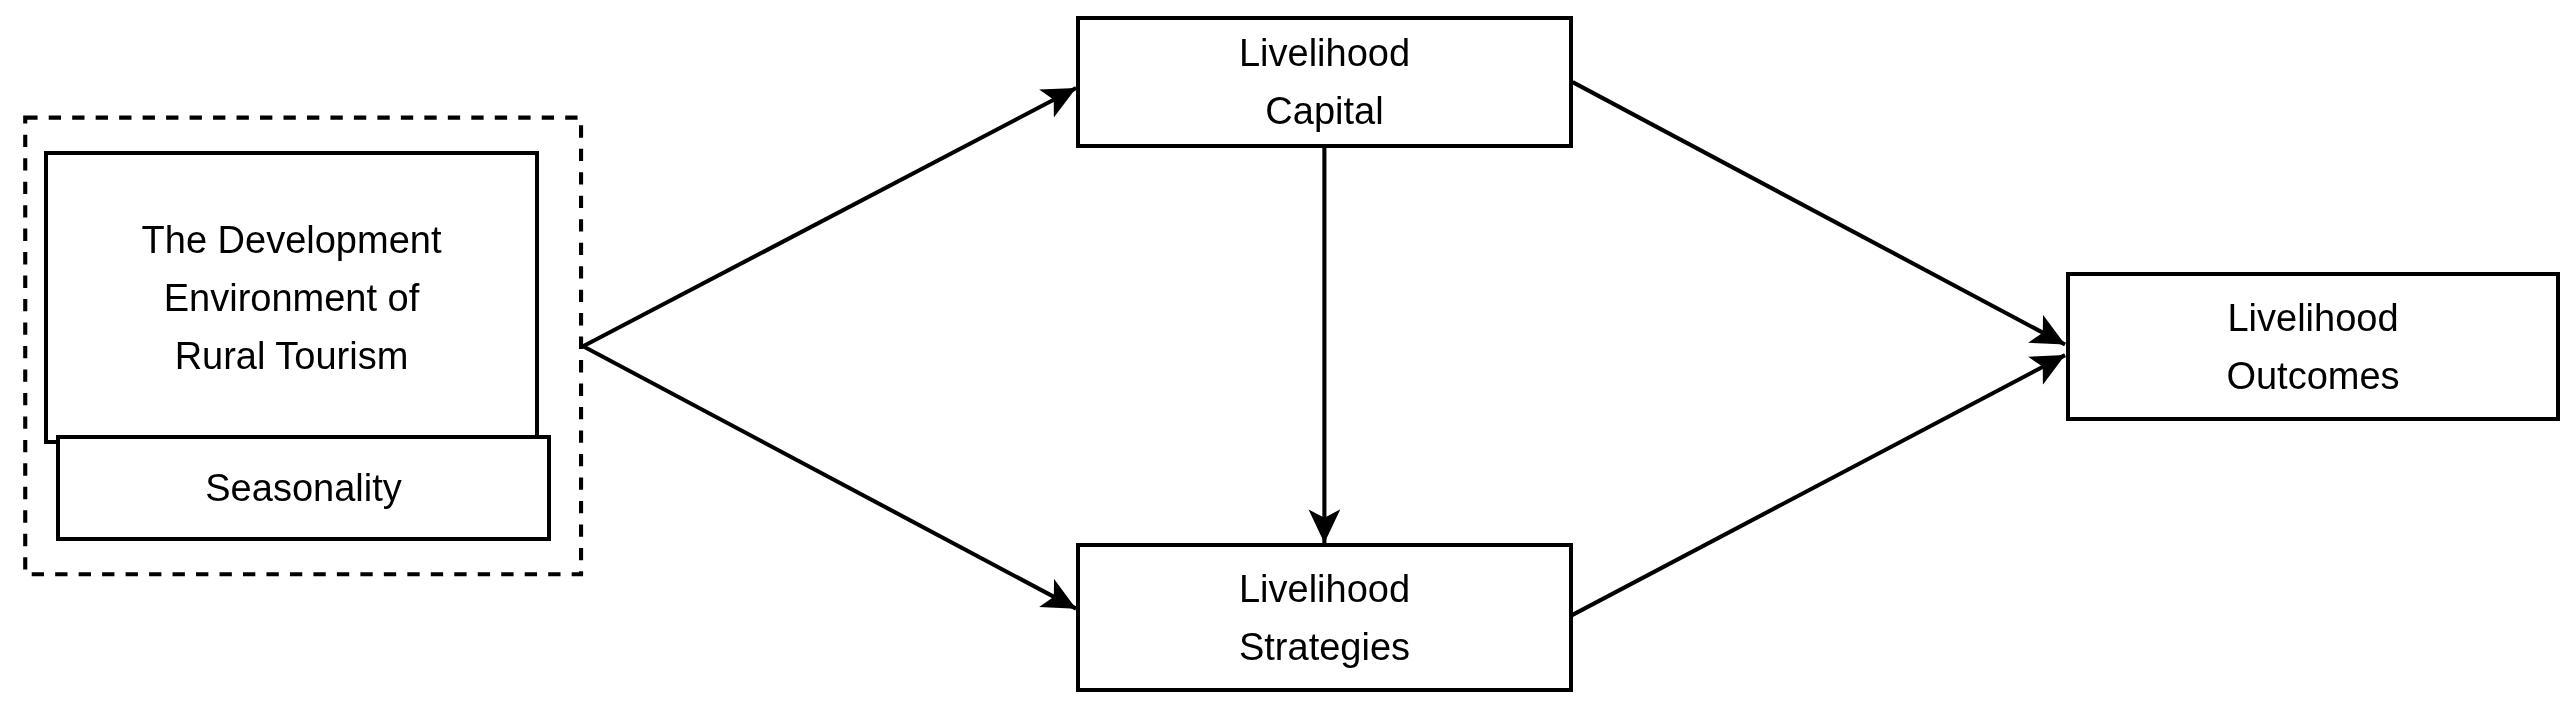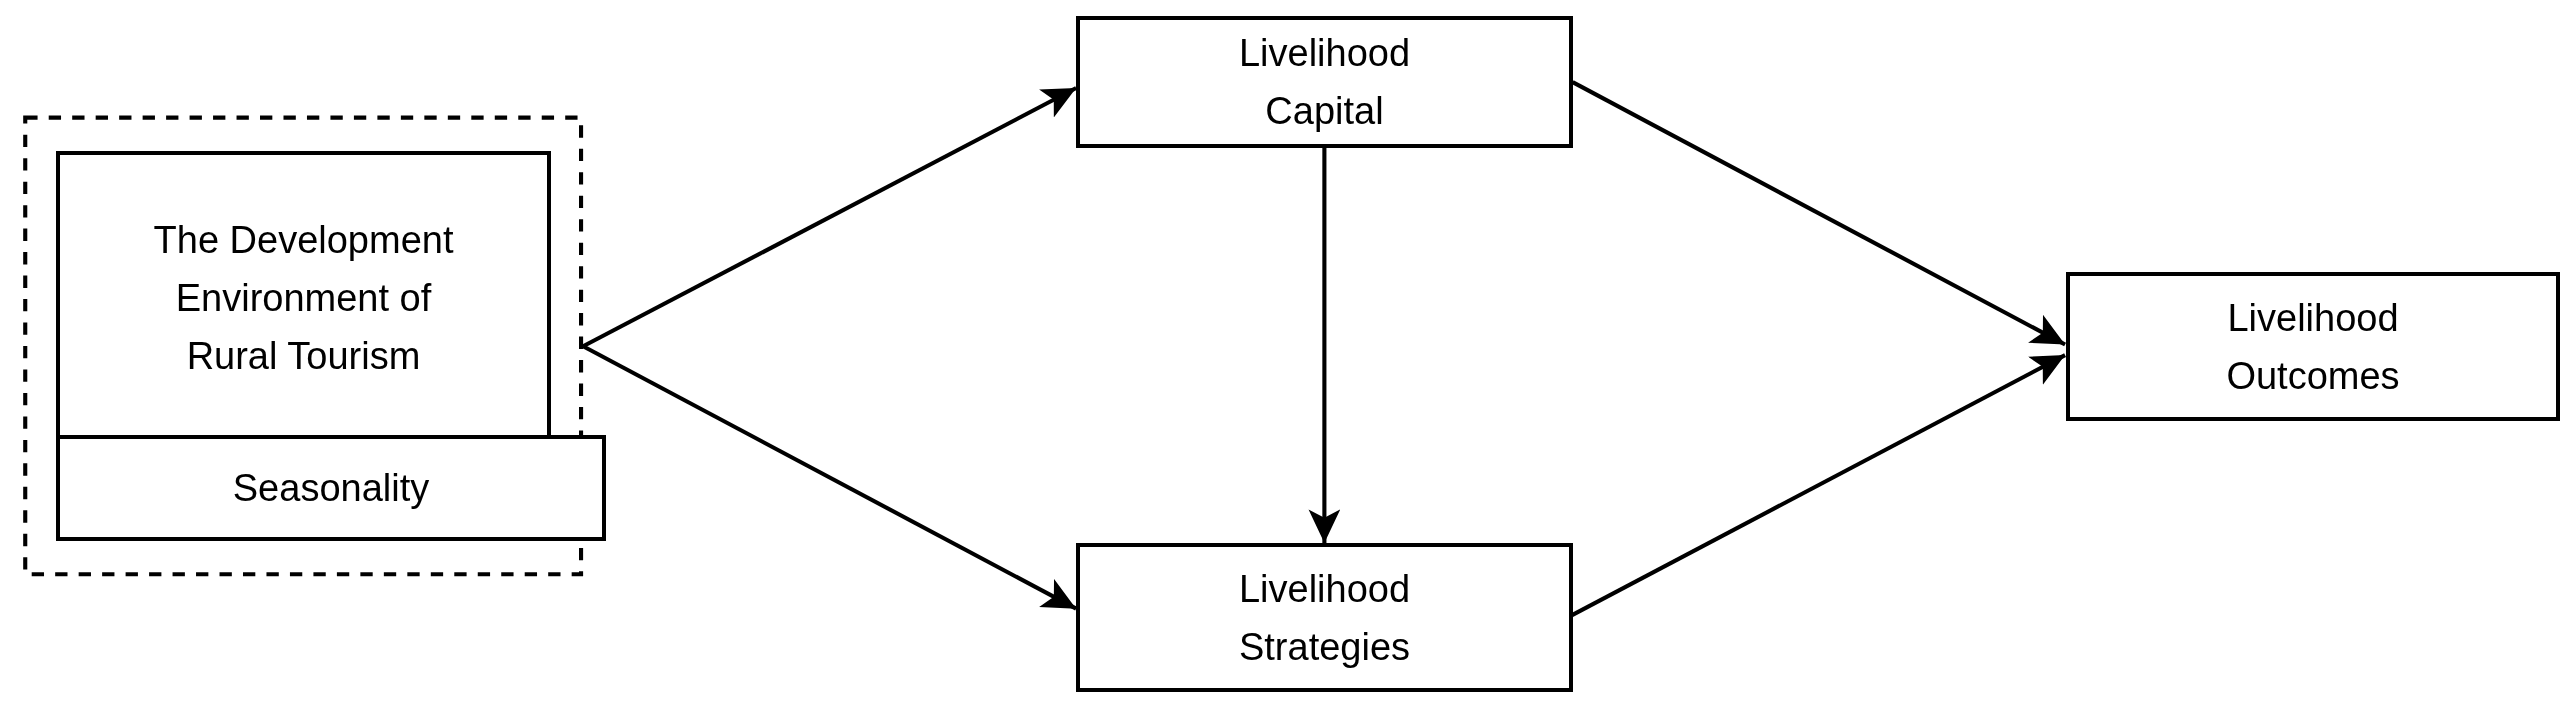--- a/index.html
+++ b/index.html
@@ -33,22 +33,22 @@
     align-items: center;
     justify-content: center;
     text-align: center;
     font-size: 38px;
     line-height: 58px;
   }
   .node-label {
     white-space: pre-line;
   }
   
-  .node-development { left: 56px;  top: 151px; width: 495px; height: 293px; }
-  .node-seasonality { left: 56px;  top: 435px; width: 550px; height: 106px; }
+  .node-development { left: 44px;  top: 151px; width: 495px; height: 293px; }
+  .node-seasonality { left: 56px;  top: 435px; width: 495px; height: 106px; }
   .node-capital     { left: 1076px; top: 16.4px;  width: 497px; height: 132px; }
   .node-strategies  { left: 1076px; top: 543px; width: 497px; height: 149px; }
   .node-outcomes    { left: 2066px; top: 272px; width: 494px; height: 149px; }
 </style>
 </head>
 <body>
 
 <div class="canvas">
 
   <svg class="connector-layer" viewBox="0 0 4386 1208" xmlns="http://www.w3.org/2000/svg">

